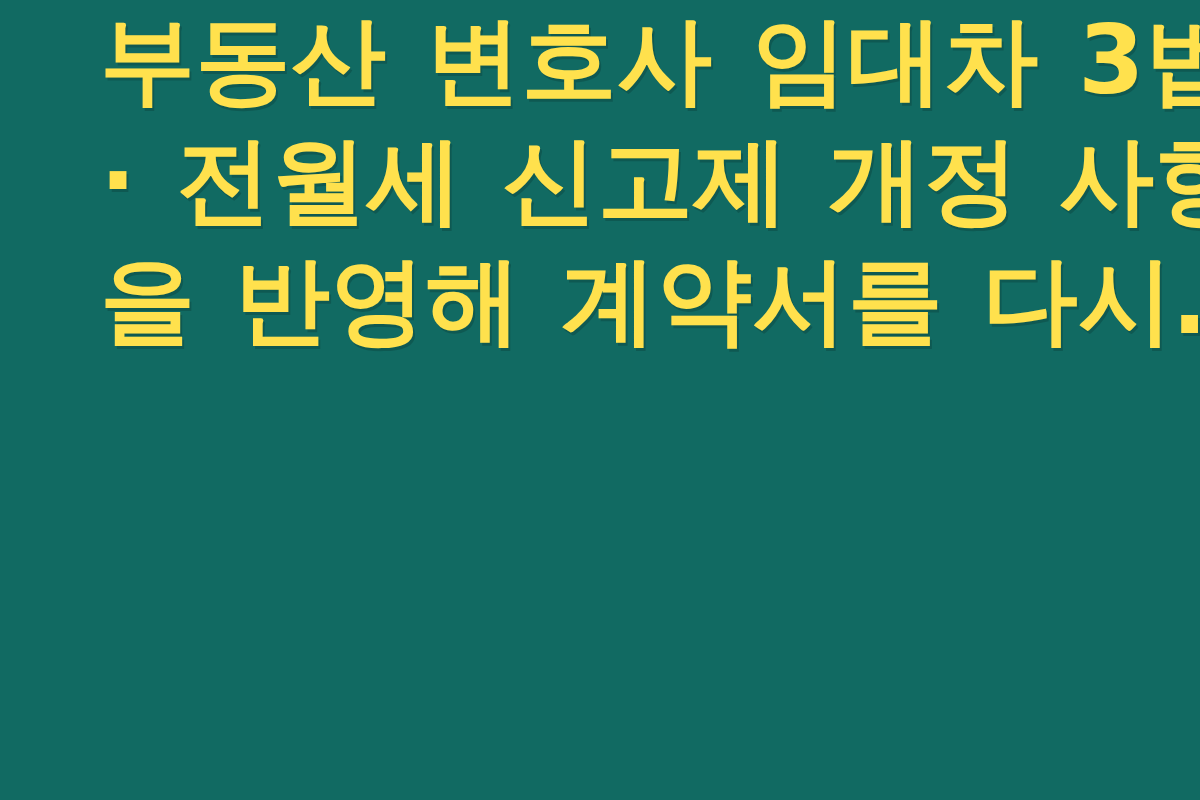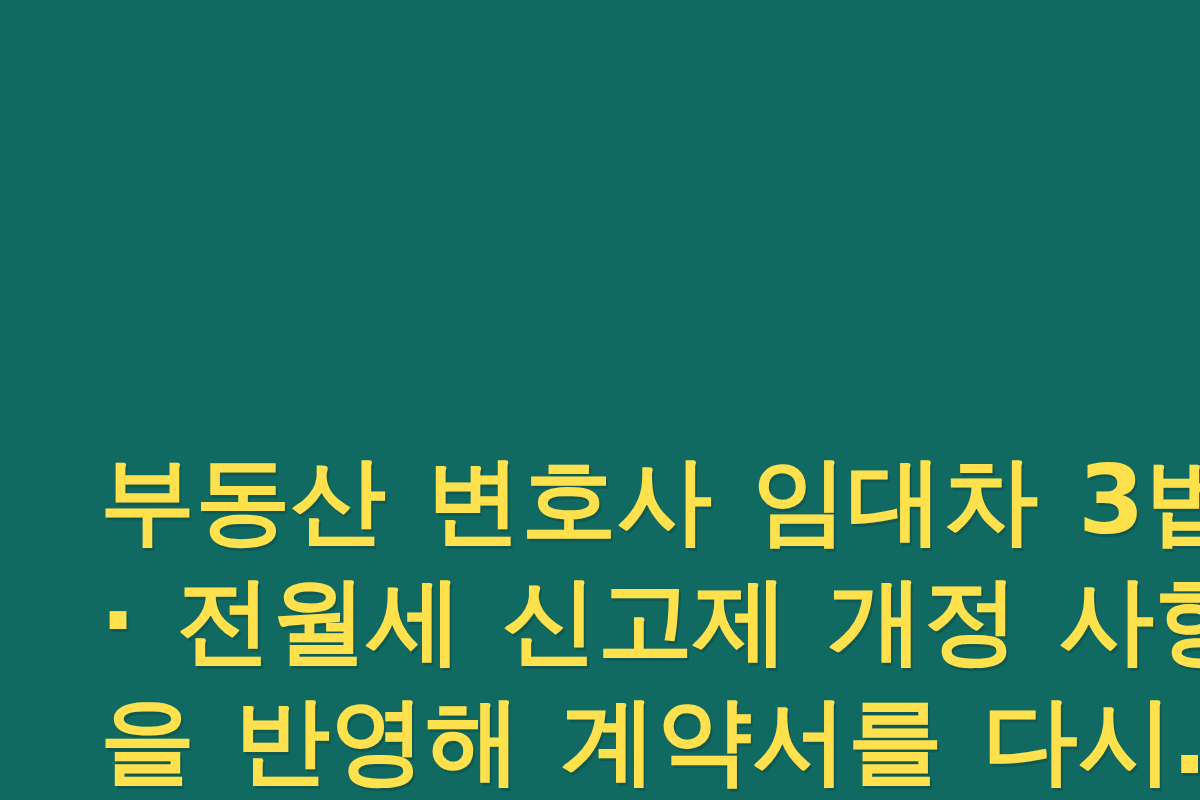--- a/index.html
+++ b/index.html
@@ -13,21 +13,21 @@
     overflow: hidden;
     font-family: "Liberation Sans", sans-serif;
   }
 
   #thumbnail-card {
     position: relative;
     width: 1200px;
     height: 800px;
     background: #116a62;
     display: flex;
-    align-items: flex-end;
+    align-items: flex-start;
     justify-content: center;
     box-sizing: border-box;
   }
 
   #headline-block {
     width: 1000px;
     text-align: center;
     color: #ffe14d;
     font-family: "DejaVu Sans", "Liberation Sans", sans-serif;
     font-weight: 700;

